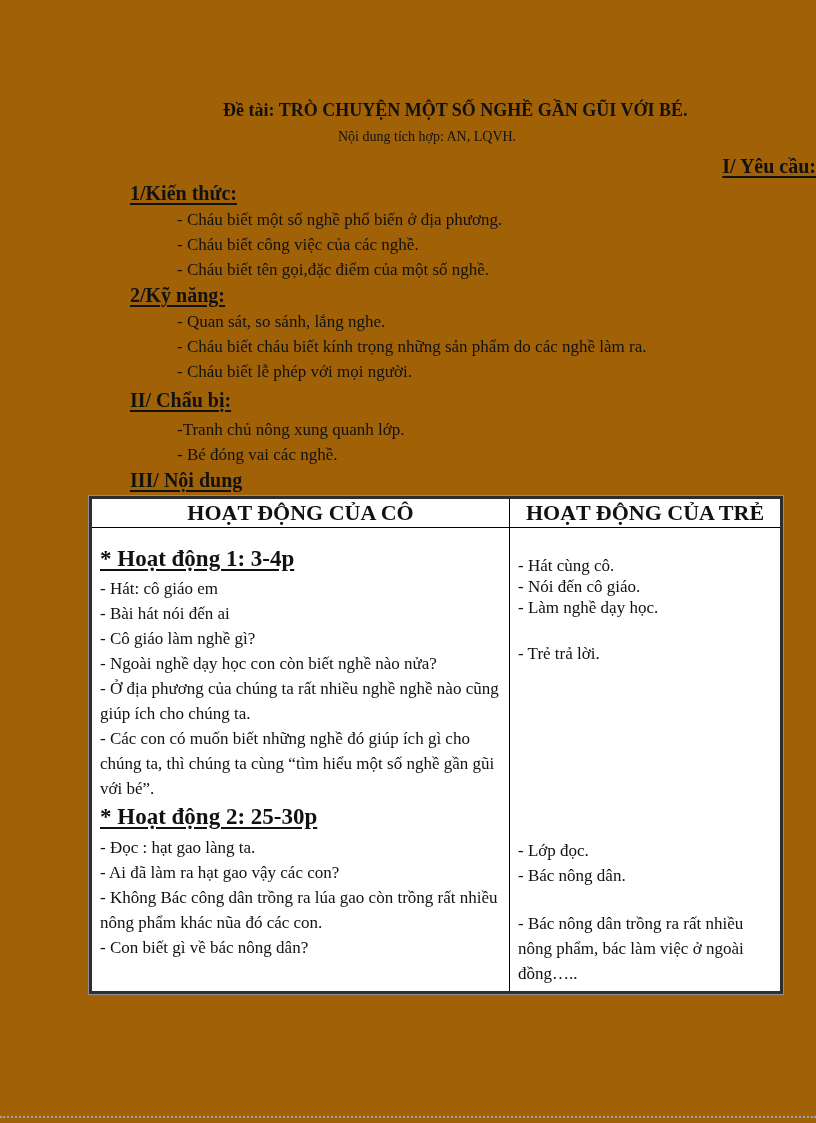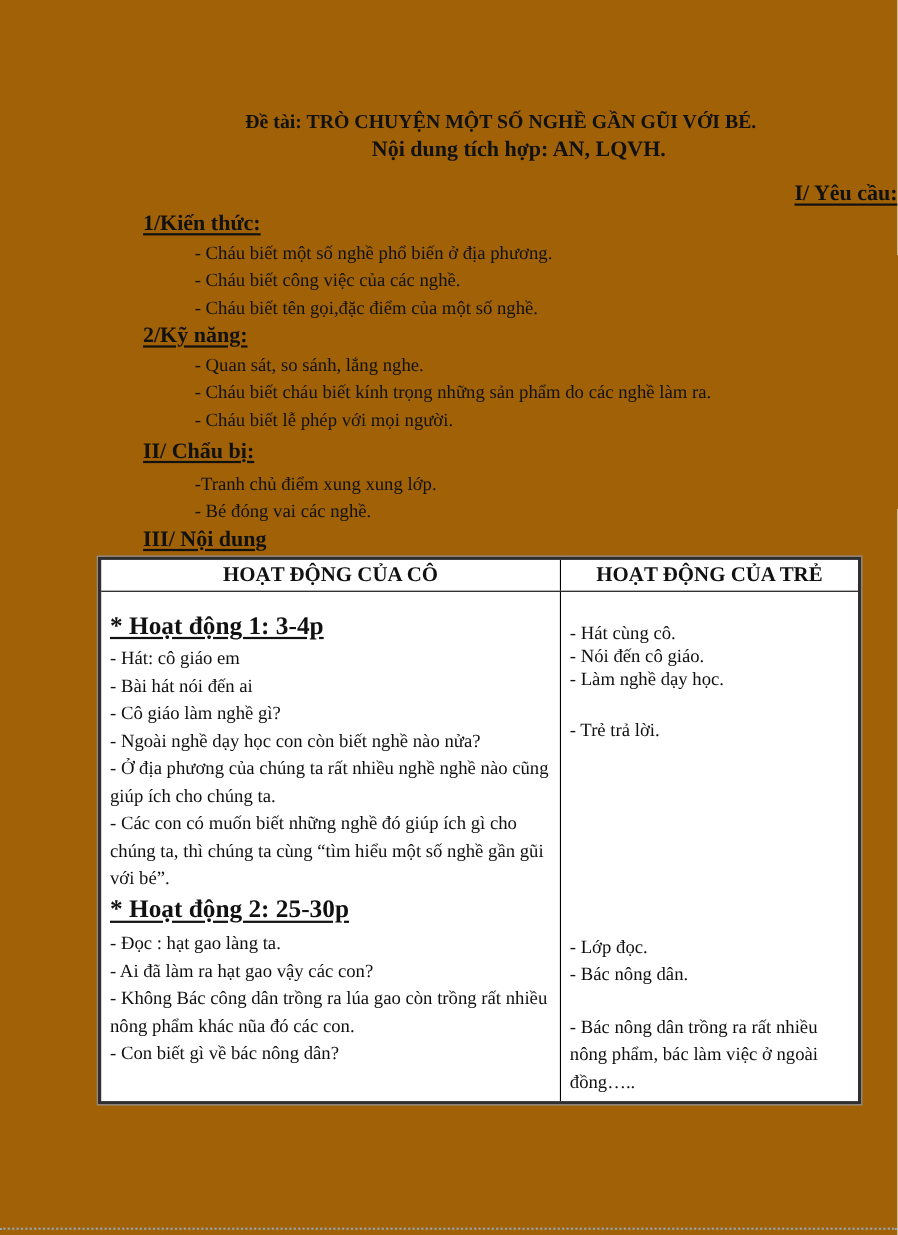--- a/index.html
+++ b/index.html
@@ -12,24 +12,24 @@
     font-family: "Liberation Serif", "DejaVu Serif", serif;
     color: #111111;
   }
   .title-line {
     margin: 98px 0 0 223px;
     font-size: 18px;
     line-height: 24px;
     font-weight: bold;
   }
   .subtitle-line {
-    margin: 3px 0 15px 338px;
-    font-size: 20px;
+    margin: 3px 0 5px 338px;
+    font-size: 14px;
     line-height: 23px;
-    font-weight: bold;
+    font-weight: normal;
   }
   .h-roman, .h-num {
     font-size: 20px;
     line-height: 27px;
     font-weight: bold;
     text-decoration: underline;
     text-underline-offset: 3px;
     margin: 0 0 0 130px;
   }
   .h-roman.first { margin-left: 67px; margin-top: 3px; text-align: right; }
@@ -48,21 +48,21 @@
     height: 492px;
     border: 3px solid #2e2e2e;
     outline: 1px solid #8f8f8f;
     display: flex;
     flex-direction: column;
     background: #ffffff;
   }
   .thead { display: flex; height: 28px; border-bottom: 1px solid #000; flex: none; }
   .th {
     display: flex; align-items: center; justify-content: center;
-    font-weight: bold; font-size: 19px;
+    font-weight: bold; font-size: 22px;
   }
   .th.c-left { width: 417px; border-right: 1px solid #000; }
   .th.c-right { flex: 1; }
   .tbody { display: flex; flex: 1; }
   .td { font-size: 17px; line-height: 25px; }
   .td.c-left { width: 417px; border-right: 1px solid #000; padding: 0 6px 0 8px; box-sizing: content-box; width: 403px; }
   .td.c-right { flex: 1; padding: 0 6px 0 8px; }
   .act-heading {
     font-size: 23px;
     line-height: 30px;
@@ -101,21 +101,21 @@
   <p class="item">- Cháu biết công việc của các nghề.</p>
   <p class="item">- Cháu biết tên gọi,đặc điểm của một số nghề.</p>
 
   <p class="h-num">2/Kỹ năng:</p>
   <p class="item">- Quan sát, so sánh, lắng nghe.</p>
 
   <p class="item">- Cháu biết cháu biết kính trọng những sản phẩm do các nghề làm ra.</p>
   <p class="item">- Cháu biết lễ phép với mọi người.</p>
 
   <p class="h-roman mt">II/ Chẩu bị:</p>
-  <p class="item mt">-Tranh chủ điểm xung xung lớp.</p>
+  <p class="item mt">-Tranh chủ nông xung quanh lớp.</p>
   <p class="item">- Bé đóng vai các nghề.</p>
 
   <p class="h-roman" style="margin-left:130px;">III/ Nội dung</p>
 
   <div class="ntable">
     <div class="thead">
       <div class="th c-left">HOẠT ĐỘNG CỦA CÔ</div>
       <div class="th c-right">HOẠT ĐỘNG CỦA TRẺ</div>
     </div>
     <div class="tbody">

